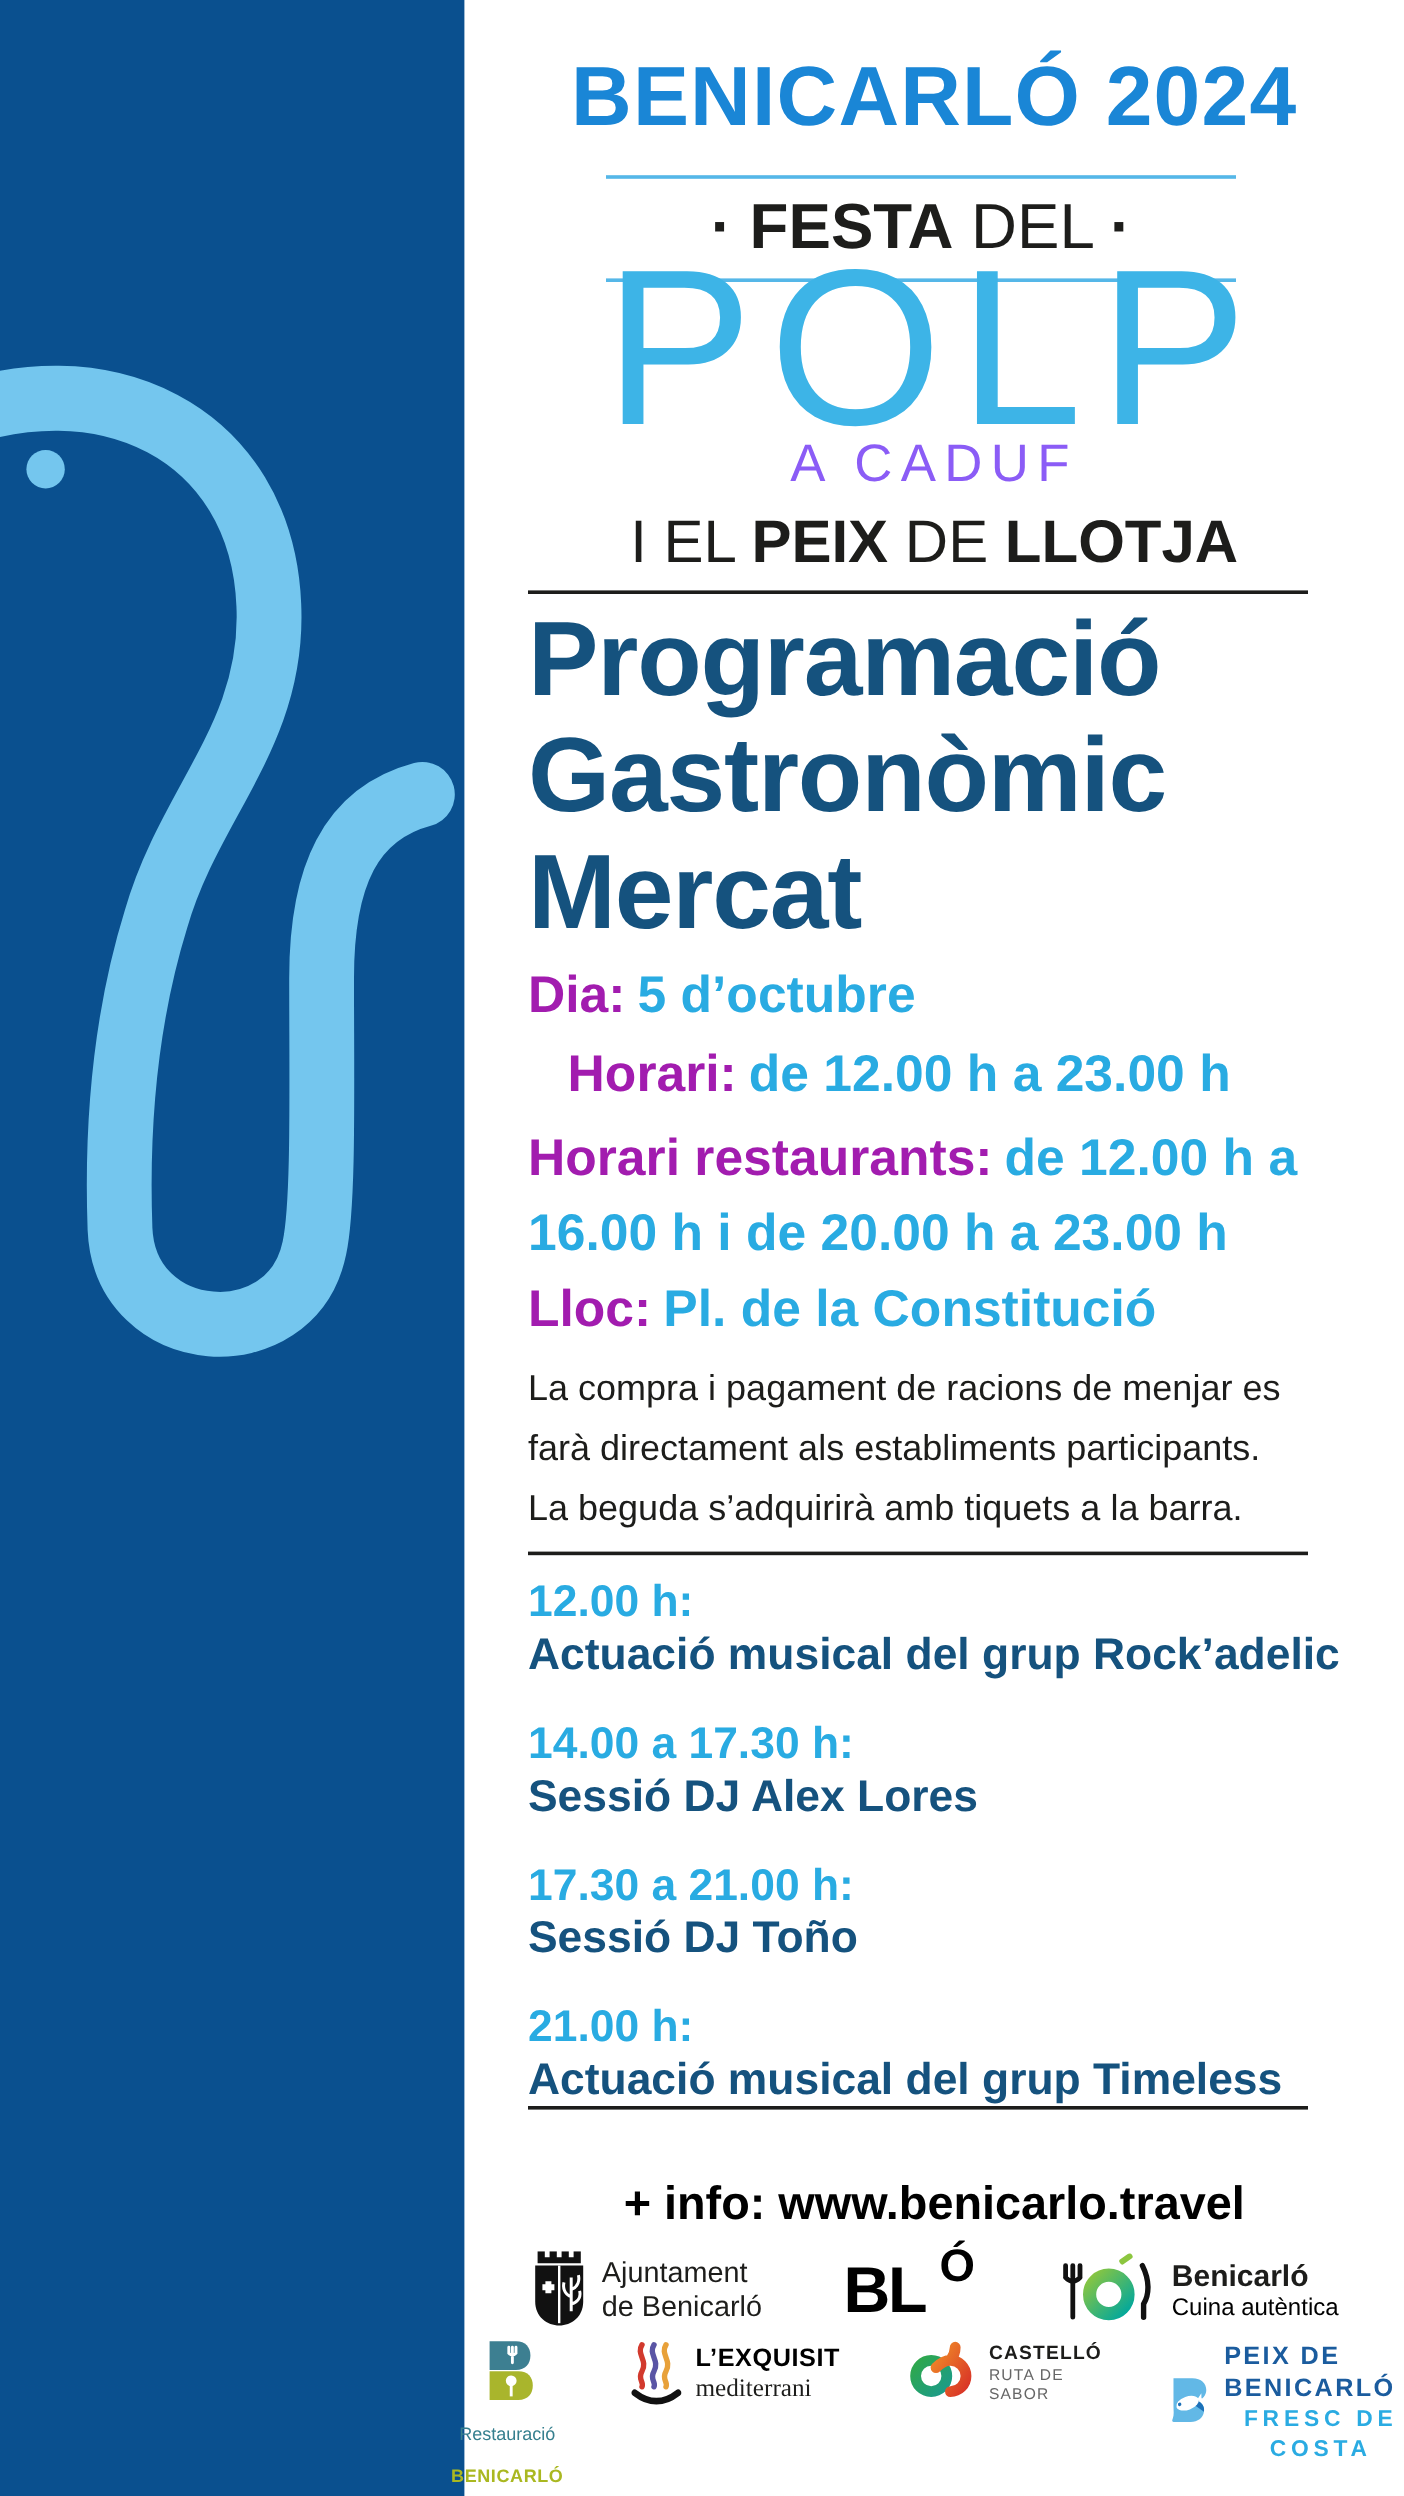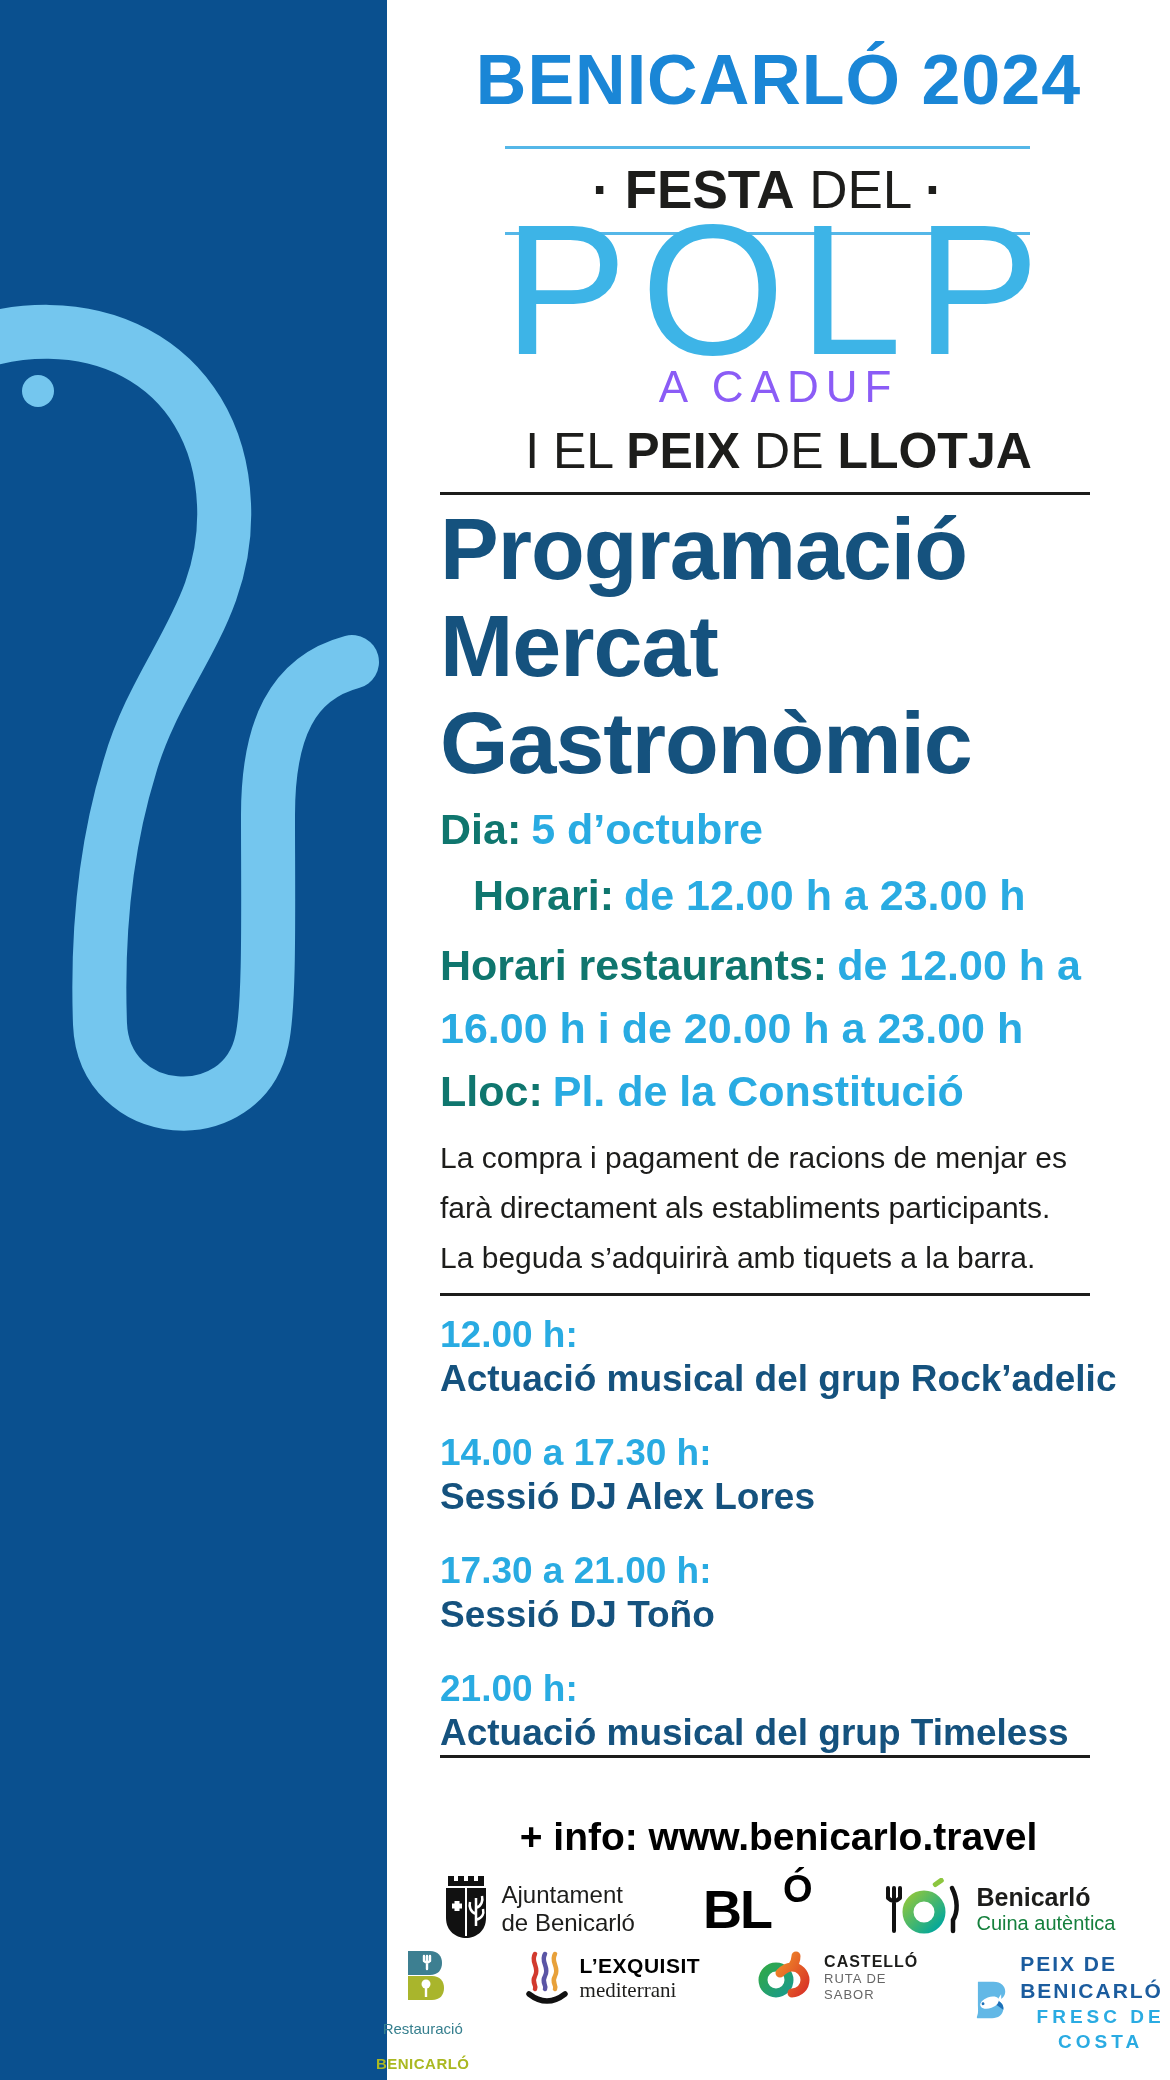--- a/index.html
+++ b/index.html
@@ -19,35 +19,35 @@
   .festa-line .dot{font-weight:900;}
   .festa-line .strong{font-weight:900;}
   .festa-line .reg{font-weight:400;}
   .polp{top:198px;font-size:185px;font-weight:400;letter-spacing:14px;color:#3db4e7;line-height:1;}
   .caduf{top:362px;font-size:44px;font-weight:400;letter-spacing:7px;color:#8b5cf6;}
   .peixline{top:422px;font-size:50px;color:#1d1d1b;letter-spacing:0px;}
   .peixline .b{font-weight:900;}
   .rule-dark{left:53px;width:650px;height:3px;background:#1d1d1b;}
   .prog{top:500px;left:53px;font-size:88px;font-weight:900;line-height:97px;color:#15527e;letter-spacing:-1px;}
   .info-row{left:53px;font-size:43px;font-weight:800;line-height:58px;}
-  .info-row .lab{color:#0f766e;margin-right:10px;}
+  .info-row .lab{color:#a21caf;margin-right:10px;}
   .info-row .val{color:#29abe2;}
   .notice{top:1133px;left:53px;font-size:30px;font-weight:400;line-height:50px;color:#1d1d1b;}
   .sched-time{left:53px;font-size:37px;font-weight:900;color:#29abe2;line-height:45px;}
   .sched-act{left:53px;font-size:37px;font-weight:900;color:#15527e;line-height:45px;}
   .moreinfo{top:1815px;font-size:39px;font-weight:900;color:#000000;}
   
   .logos-row1{top:1876px;left:0;width:100%;display:flex;justify-content:center;align-items:center;gap:68px;}
   .logos-row2{top:1950px;left:0;width:100%;display:flex;justify-content:center;align-items:flex-start;gap:56px;}
   .logo{display:flex;align-items:center;gap:12px;}
   .logo-text-sm{font-size:24px;line-height:28px;color:#1d1d1b;}
   .blo-bl{font-size:54px;font-weight:900;color:#000;letter-spacing:-2px;}
   .blo-o{font-size:38px;font-weight:900;color:#000;position:relative;top:-20px;}
   .cuina-name{font-size:25px;font-weight:800;line-height:27px;color:#1d1d1b;}
-  .cuina-sub{font-size:20px;font-weight:400;line-height:24px;color:#15803d;}
+  .cuina-sub{font-size:20px;font-weight:400;line-height:24px;color:#000000;}
   .rest-col{display:flex;flex-direction:column;align-items:center;gap:18px;}
   .rest-l1{font-size:15px;color:#367f8e;line-height:17px;}
   .rest-l2{font-size:15px;font-weight:800;color:#aab821;line-height:17px;letter-spacing:0.5px;}
   .exq-l1{font-size:21px;font-weight:900;color:#000;line-height:24px;letter-spacing:0.5px;}
   .exq-l2{font-family:"Liberation Serif",serif;font-size:21px;color:#1d1d1b;line-height:24px;}
   .cast-l1{font-size:16px;font-weight:800;color:#1d1d1b;line-height:19px;letter-spacing:1px;}
   .cast-l2{font-size:13px;color:#666;line-height:16px;letter-spacing:1px;}
   .peix-l1{font-size:21px;font-weight:800;color:#1b5c9e;letter-spacing:2px;line-height:27px;}
   .peix-l2{font-size:19px;font-weight:700;color:#2aabe2;letter-spacing:4px;line-height:25px;text-align:center;}
 </style>
@@ -102,22 +102,22 @@
     <div class="abs center polp">POLP</div>
     <div class="abs center caduf">A CADUF</div>
     <div class="abs center peixline">
       <span>I EL </span><span class="b">PEIX</span><span> DE </span><span class="b">LLOTJA</span>
     </div>
 
     <div class="abs rule-dark" style="top:492px;"></div>
 
     <div class="abs prog">
       <div>Programació</div>
+      <div>Gastronòmic</div>
       <div>Mercat</div>
-      <div>Gastronòmic</div>
     </div>
 
     <div class="abs info-row" style="top:800px;">
       <span class="lab">Dia:</span><span class="val">5 d’octubre</span>
     </div>
     <div class="abs info-row" style="top:866px;margin-left:33px;">
       <span class="lab">Horari:</span><span class="val">de 12.00 h a 23.00 h</span>
     </div>
     <div class="abs info-row" style="top:934px;line-height:63px;">
       <div><span class="lab">Horari restaurants:</span><span class="val">de 12.00 h a</span></div>

